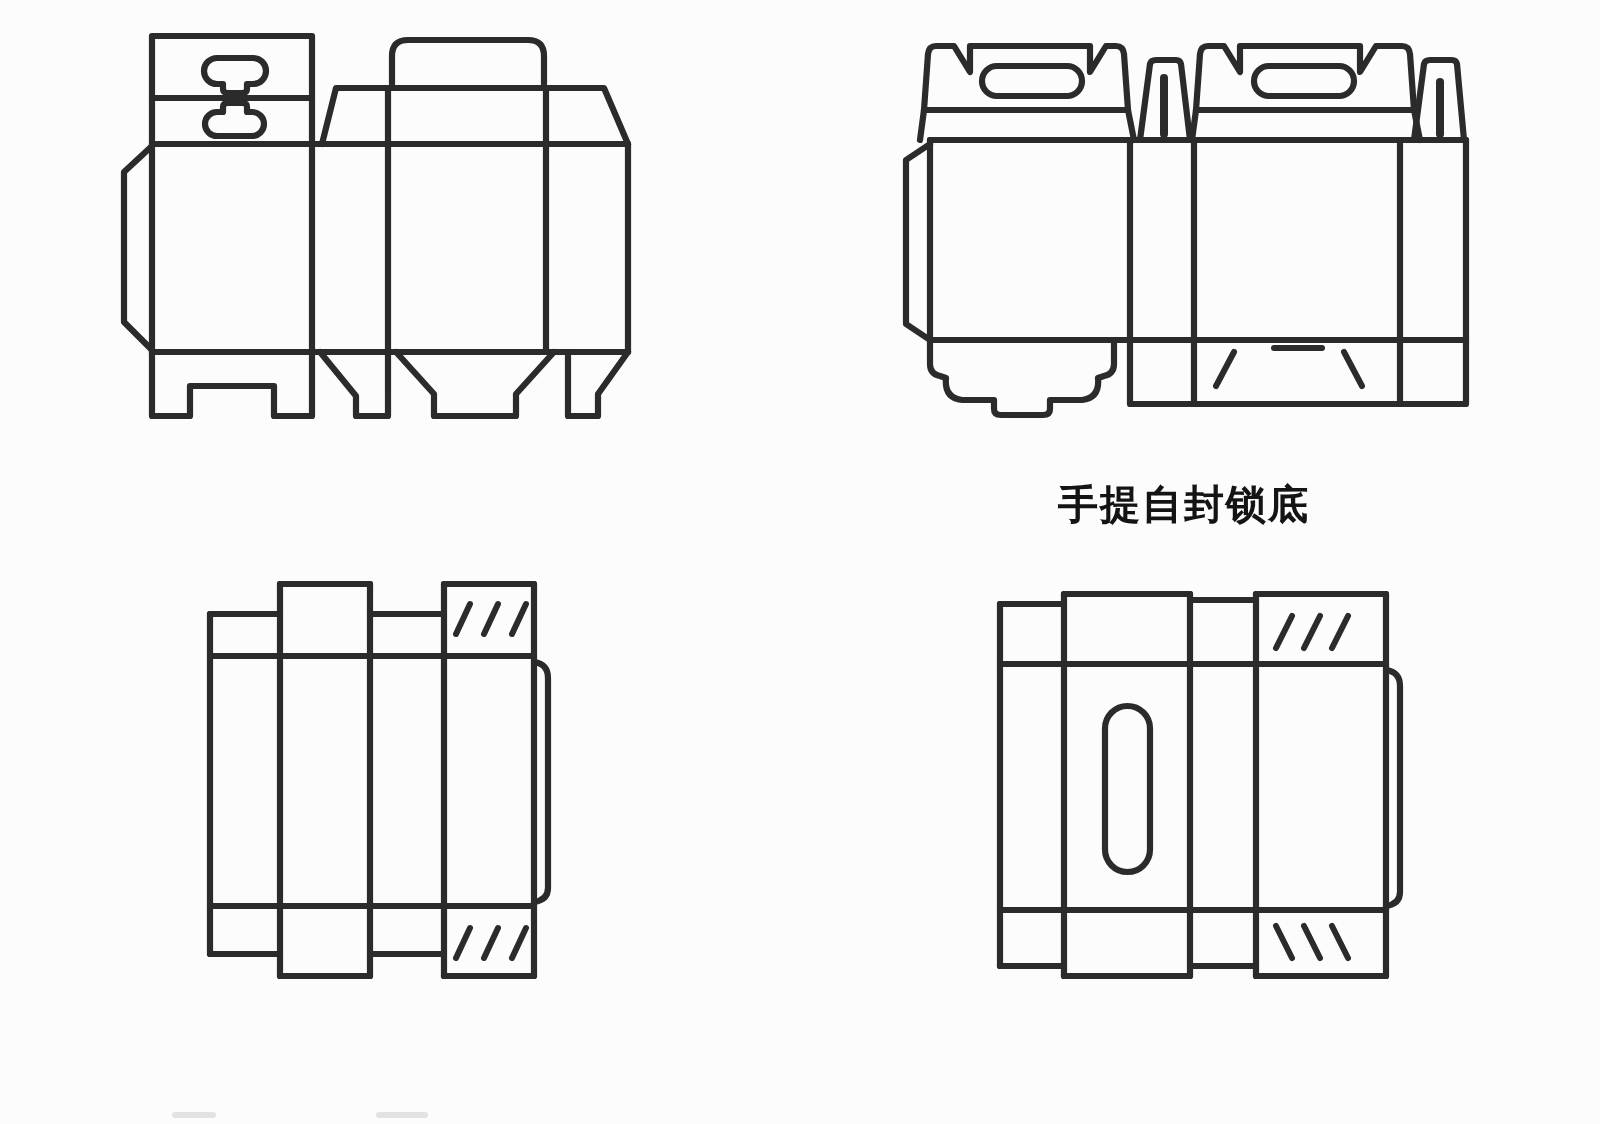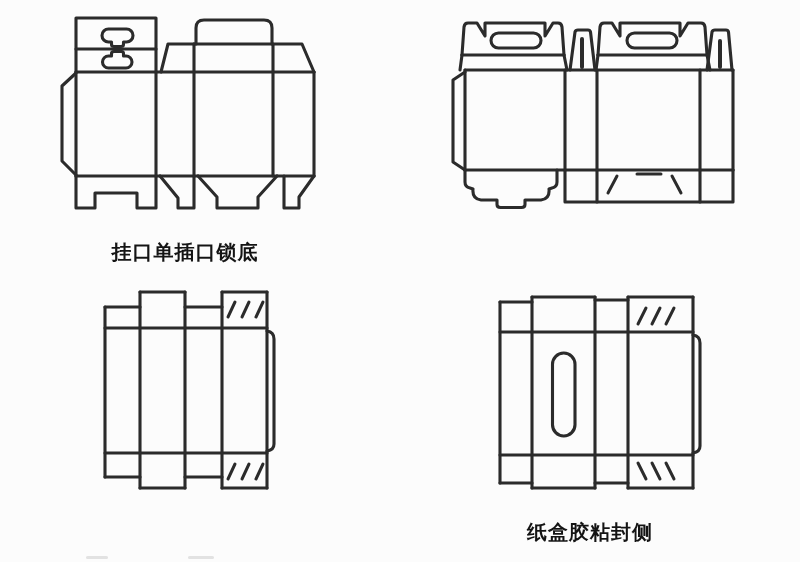--- a/index.html
+++ b/index.html
@@ -158,19 +158,18 @@
       <path d="M532,488 H595"></path>
       <path d="M595,483 H628"></path>
       <path d="M628,488 H693"></path>
       <path class="mark" d="M638,463 L646,479"></path>
       <path class="mark" d="M652,463 L660,479"></path>
       <path class="mark" d="M666,463 L674,479"></path>
     </g>
     <path d="M693,335 Q700,336 700,343 V446 Q700,452 693,453"></path>
   </svg>
 
-  <div class="caption" style="left:40px;top:239px">挂口单插口锁底</div>
-  <div class="caption" style="left:445px;top:519px">纸盒胶粘封侧</div>
+  <div class="caption" style="left:447px;top:239px">手提自封锁底</div>
 
   <div class="smudge" style="left:86px;top:556px;width:22px"></div>
   <div class="smudge" style="left:188px;top:556px;width:26px"></div>
 
 </div>
 
 </body></html>

